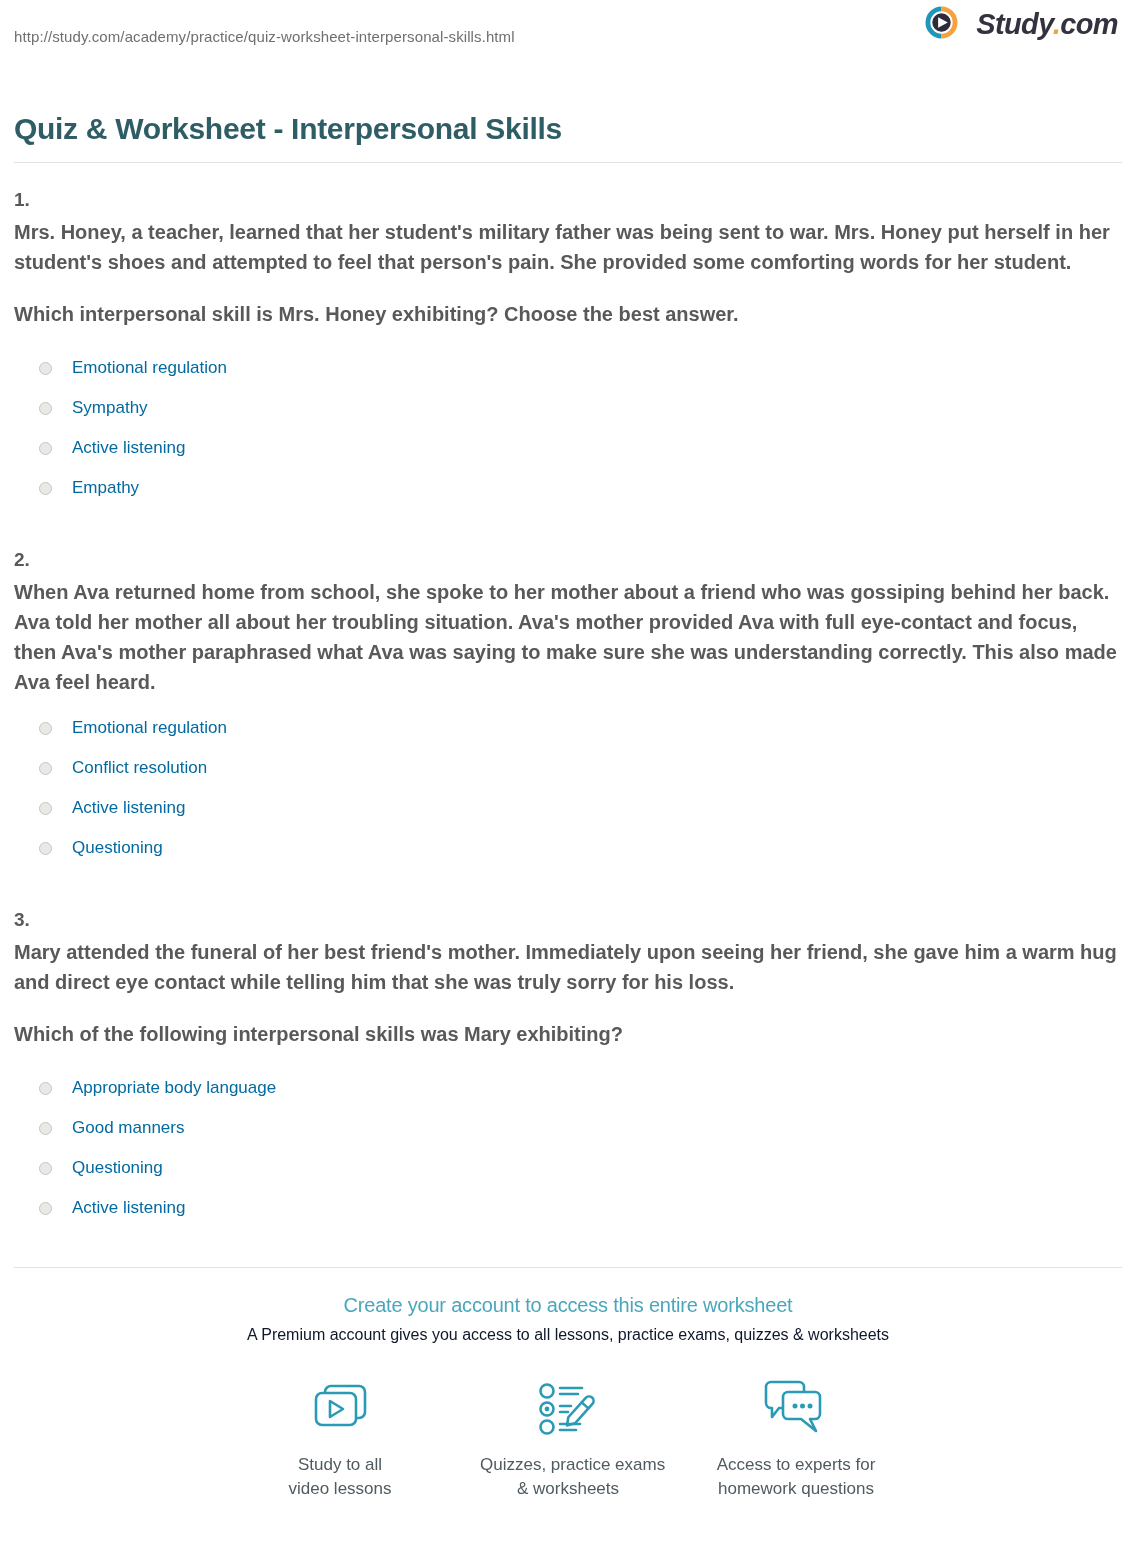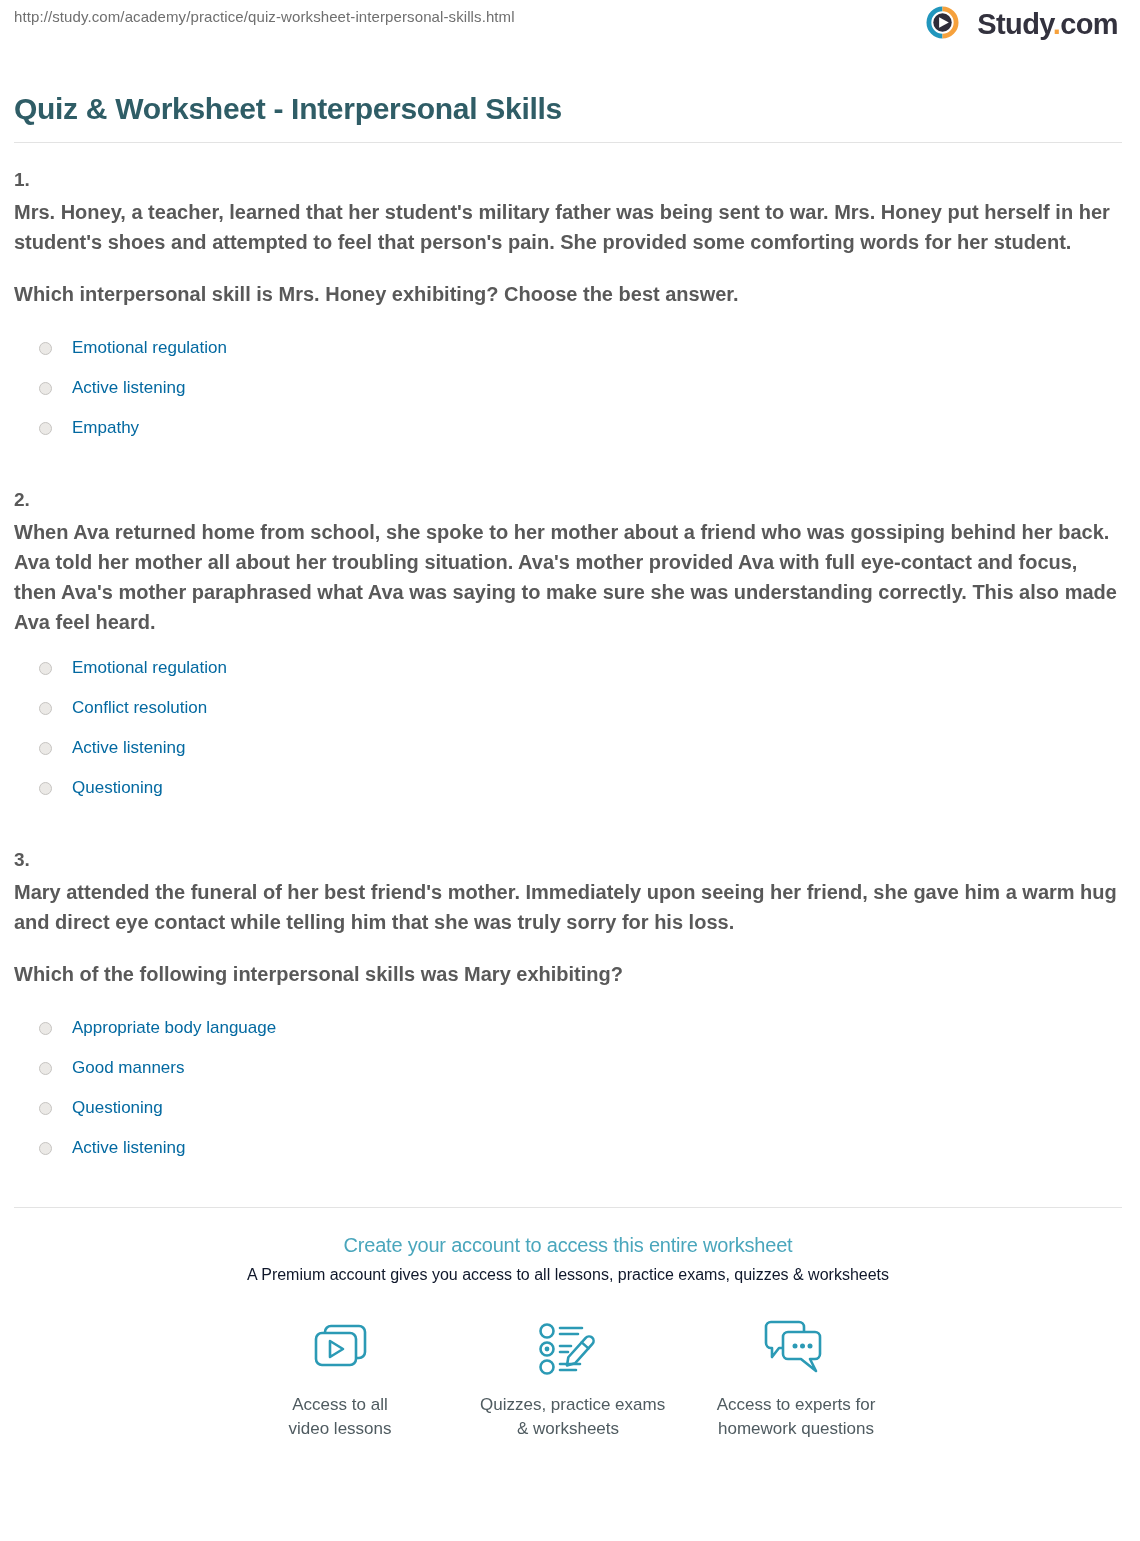--- a/index.html
+++ b/index.html
@@ -6,23 +6,23 @@
   body {
     width: 1140px;
     min-height: 1541px;
     font-family: "Liberation Sans", "DejaVu Sans", sans-serif;
     color: #595959;
     box-sizing: border-box;
   }
   .page { padding: 0 18px 0 14px; position: relative; }
 
   
-  .topbar { position: relative; height: 52px; padding-top: 8px; }
+  .topbar { position: relative; height: 52px; padding-top: 28px; }
   .url { font-size: 15px; color: #6f6f6f; letter-spacing: 0.1px; }
-  .logo { position: absolute; right: 4px; top: 6px; display: flex; align-items: center; gap: 18px; cursor: pointer; }
+  .logo { position: absolute; right: 4px; top: 6px; display: flex; align-items: center; gap: 18px; cursor: pointer; font-style: italic; }
   .logo-text { font-size: 29px; font-weight: 700; color: #33323e; letter-spacing: -0.6px; }
   .logo-dot { color: #f6a13c; }
 
   
   .title { margin: 32px 0 0 0; font-size: 30px; font-weight: 700; color: #2f5d66; letter-spacing: -0.3px; }
   .rule { border: none; border-top: 1px solid #e3e3e3; margin: 16px 0 0 0; }
 
   
   .question { margin-top: 52px; }
   .question.first { margin-top: 26px; }
@@ -79,20 +79,24 @@
       <div class="q-number">1.</div>
       <p class="q-prompt">Mrs. Honey, a teacher, learned that her student's military father was being sent to war. Mrs. Honey put herself in her student's shoes and attempted to feel that person's pain. She provided some comforting words for her student.</p>
       <p class="q-text">Which interpersonal skill is Mrs. Honey exhibiting? Choose the best answer.</p>
       <div class="options">
         <div class="option">
           <span class="radio"></span>
           <span class="option-label">Emotional regulation</span>
         </div>
         <div class="option">
           <span class="radio"></span>
+          <span class="option-label">Sympathy</span>
+        </div>
+        <div class="option">
+          <span class="radio"></span>
           <span class="option-label">Active listening</span>
         </div>
         <div class="option">
           <span class="radio"></span>
           <span class="option-label">Empathy</span>
         </div>
       </div>
     </section>
 
     <section class="question">
@@ -154,21 +158,21 @@
 
       <div class="feature">
         <div class="feature-icon-box">
           <svg width="58" height="54" viewBox="0 0 58 54" fill="none" stroke="#2b9ab5" stroke-width="2.6" stroke-linejoin="round">
             <rect x="14" y="4" width="40" height="32" rx="6"></rect>
             <rect x="5" y="11" width="40" height="32" rx="6" fill="#ffffff"></rect>
             <path d="M19 19 l13 8 -13 8 z"></path>
           </svg>
         </div>
         <div class="feature-label">
-          <div>Access to all</div>
+          <div>Study to all</div>
           <div>video lessons</div>
         </div>
       </div>
 
       <div class="feature">
         <div class="feature-icon-box">
           <svg width="64" height="60" viewBox="0 0 64 60" fill="none" stroke="#2b9ab5" stroke-width="2.6" stroke-linecap="round" stroke-linejoin="round">
             <circle cx="11" cy="12" r="6.5"></circle>
             <circle cx="11" cy="30" r="6.5"></circle>
             <circle cx="11" cy="48" r="6.5"></circle>

